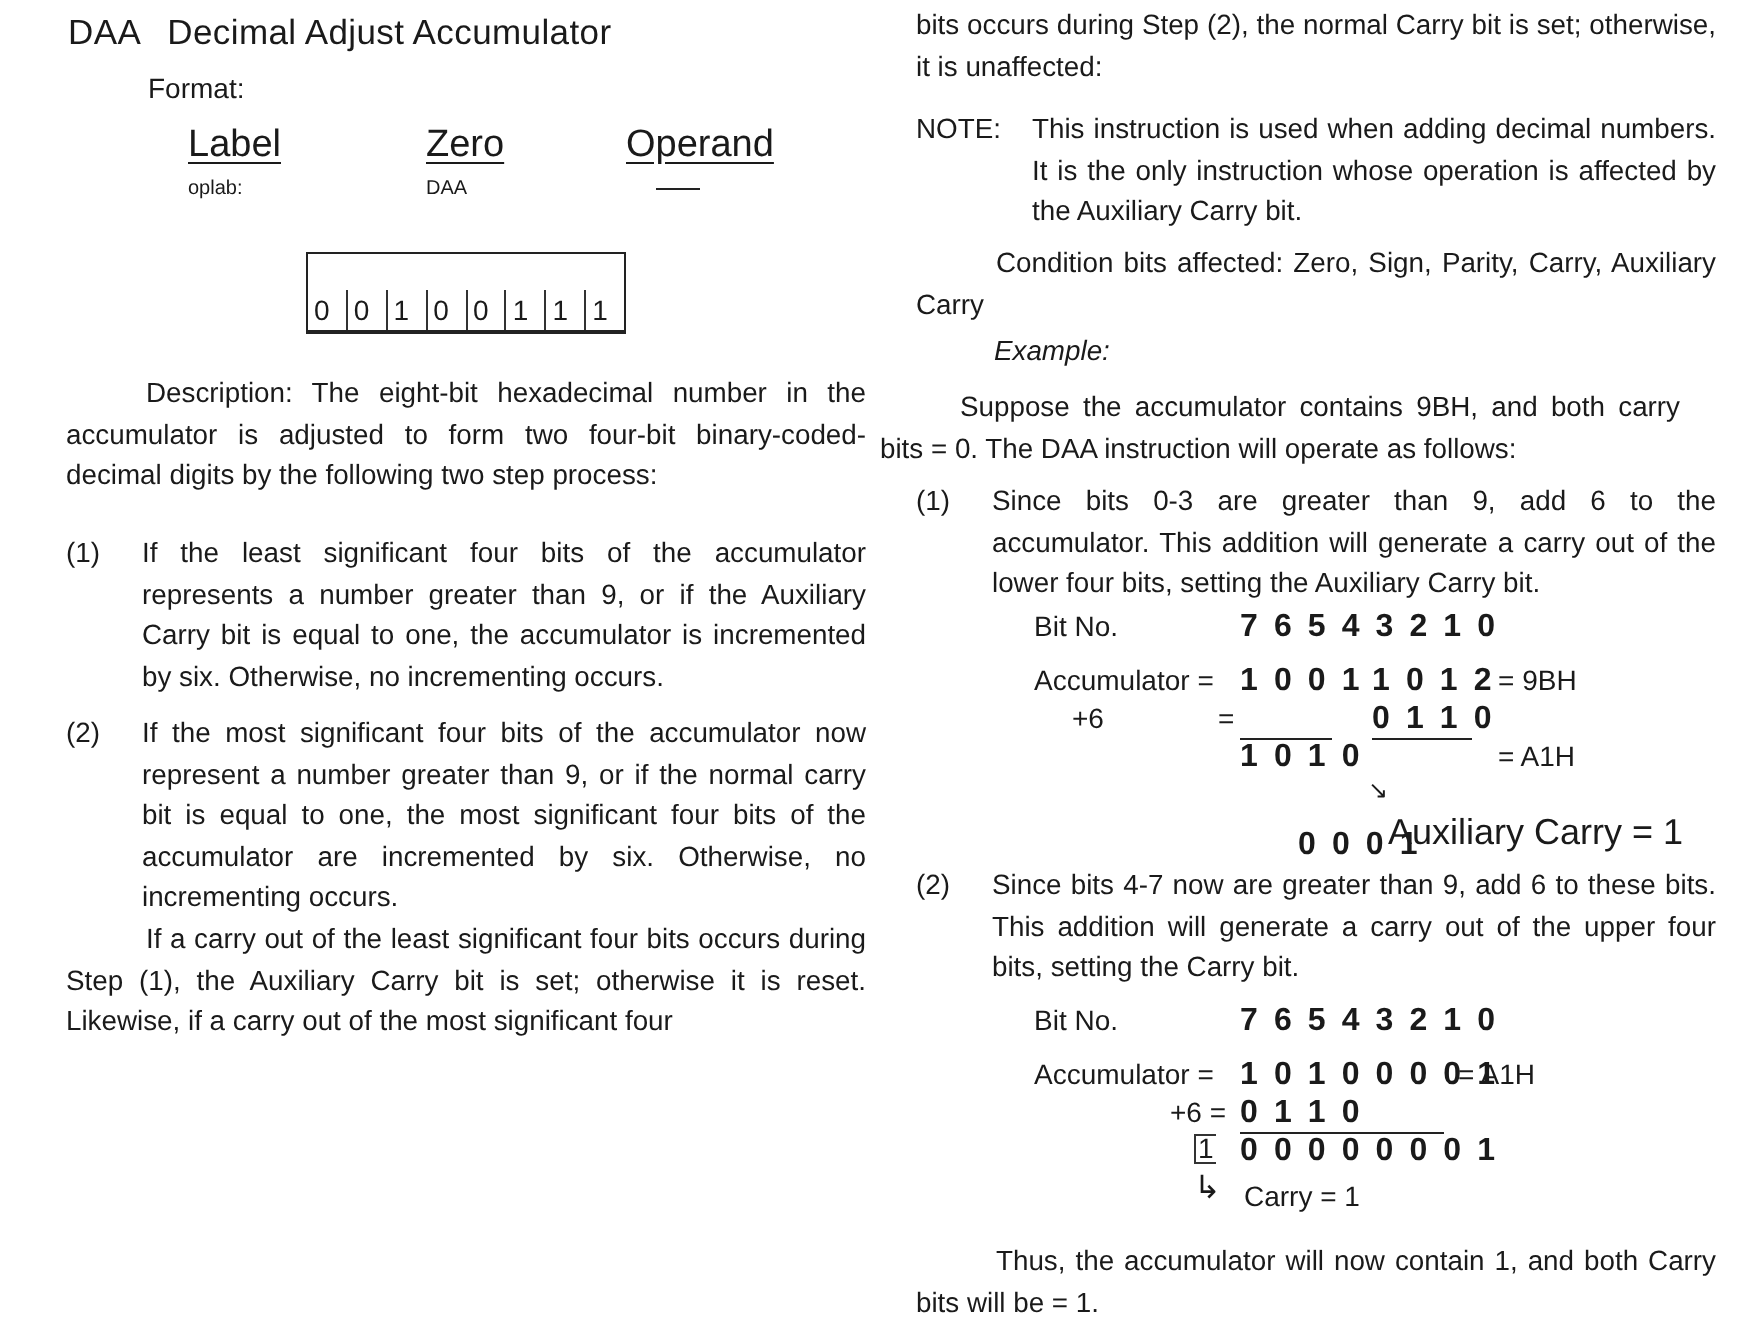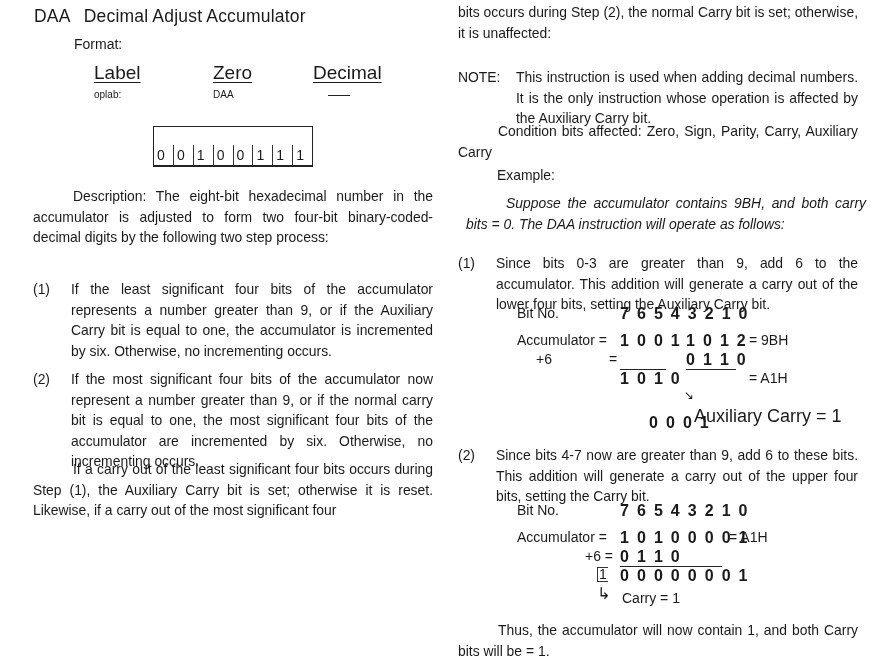--- a/index.html
+++ b/index.html
@@ -52,41 +52,41 @@
     .bit:last-child { border-right: none; }
 
     .para {
       position: absolute;
       font-size: 13.9px;
       line-height: 20.5px;
       text-align: justify;
       white-space: normal;
     }
 
-    .num-item { position: absolute; font-size: 13.9px; line-height: 20.5px; margin-top: 13px; }
+    .num-item { position: absolute; font-size: 13.9px; line-height: 20.5px; }
     .num-item .n { position: absolute; left: 0; top: 0; }
     .num-item .body { position: absolute; text-align: justify; white-space: normal; }
 
     .note-label { font-size: 13.9px; }
     .mono-row { font-size: 16px; letter-spacing: 1.8px; font-weight: bold; }
     .hline { position: absolute; border-top: 1px solid #222; }
   </style>
 </head>
 <body>
 
 <div class="abs title">
   <span class="code">DAA</span>
   <span>Decimal Adjust Accumulator</span>
 </div>
 
 <div class="abs format-label">Format:</div>
 
 <div class="abs hdr" style="left:94px;">Label</div>
 <div class="abs hdr" style="left:213px;">Zero</div>
-<div class="abs hdr" style="left:313px;">Decimal</div>
+<div class="abs hdr" style="left:313px;">Operand</div>
 
 <div class="abs row" style="left:94px;">oplab:</div>
 <div class="abs row" style="left:213px;">DAA</div>
 <div class="abs row" style="left:328px;"><span class="dash"></span></div>
 
 <div class="abs bitbox">
   <div class="bits">
     <div class="bit">0</div>
     <div class="bit">0</div>
     <div class="bit">1</div>
@@ -114,23 +114,23 @@
 
 <div class="para" style="left:458px; top:2px; width:400px;">bits occurs during Step (2), the normal Carry bit is set; otherwise, it is unaffected:</div>
 
 <div class="num-item" style="left:458px; top:54px; width:400px; height:64px;">
   <span class="n note-label">NOTE:</span>
   <div class="body" style="left:58px; width:342px;">This instruction is used when adding decimal numbers. It is the only instruction whose operation is affected by the Auxiliary Carry bit.</div>
 </div>
 
 <div class="para" style="left:458px; top:121px; width:400px; text-indent:40px;">Condition bits affected: Zero, Sign, Parity, Carry, Auxiliary Carry</div>
 
-<div class="abs" style="left:497px; top:167px; font-size:13.9px;">Example:</div>
+<div class="abs" style="left:497px; top:167px; font-size:13.9px;font-style:italic;">Example:</div>
 
-<div class="para" style="left:466px; top:193px; width:400px; text-indent:40px;font-style:italic;">Suppose the accumulator contains 9BH, and both carry bits = 0. The DAA instruction will operate as follows:</div>
+<div class="para" style="left:440px; top:193px; width:400px; text-indent:40px;">Suppose the accumulator contains 9BH, and both carry bits = 0. The DAA instruction will operate as follows:</div>
 
 <div class="num-item" style="left:458px; top:240px; width:400px; height:64px;">
   <span class="n">(1)</span>
   <div class="body" style="left:38px; width:362px;">Since bits 0-3 are greater than 9, add 6 to the accumulator. This addition will generate a carry out of the lower four bits, setting the Auxiliary Carry bit.</div>
 </div>
 
 <div class="abs" style="left:517px; top:305px; font-size:14px;">Bit No.</div>
 <div class="abs mono-row" style="left:620px; top:305px;">7 6 5 4 3 2 1 0</div>
 
 <div class="abs" style="left:517px; top:332px; font-size:14px;">Accumulator =</div>

